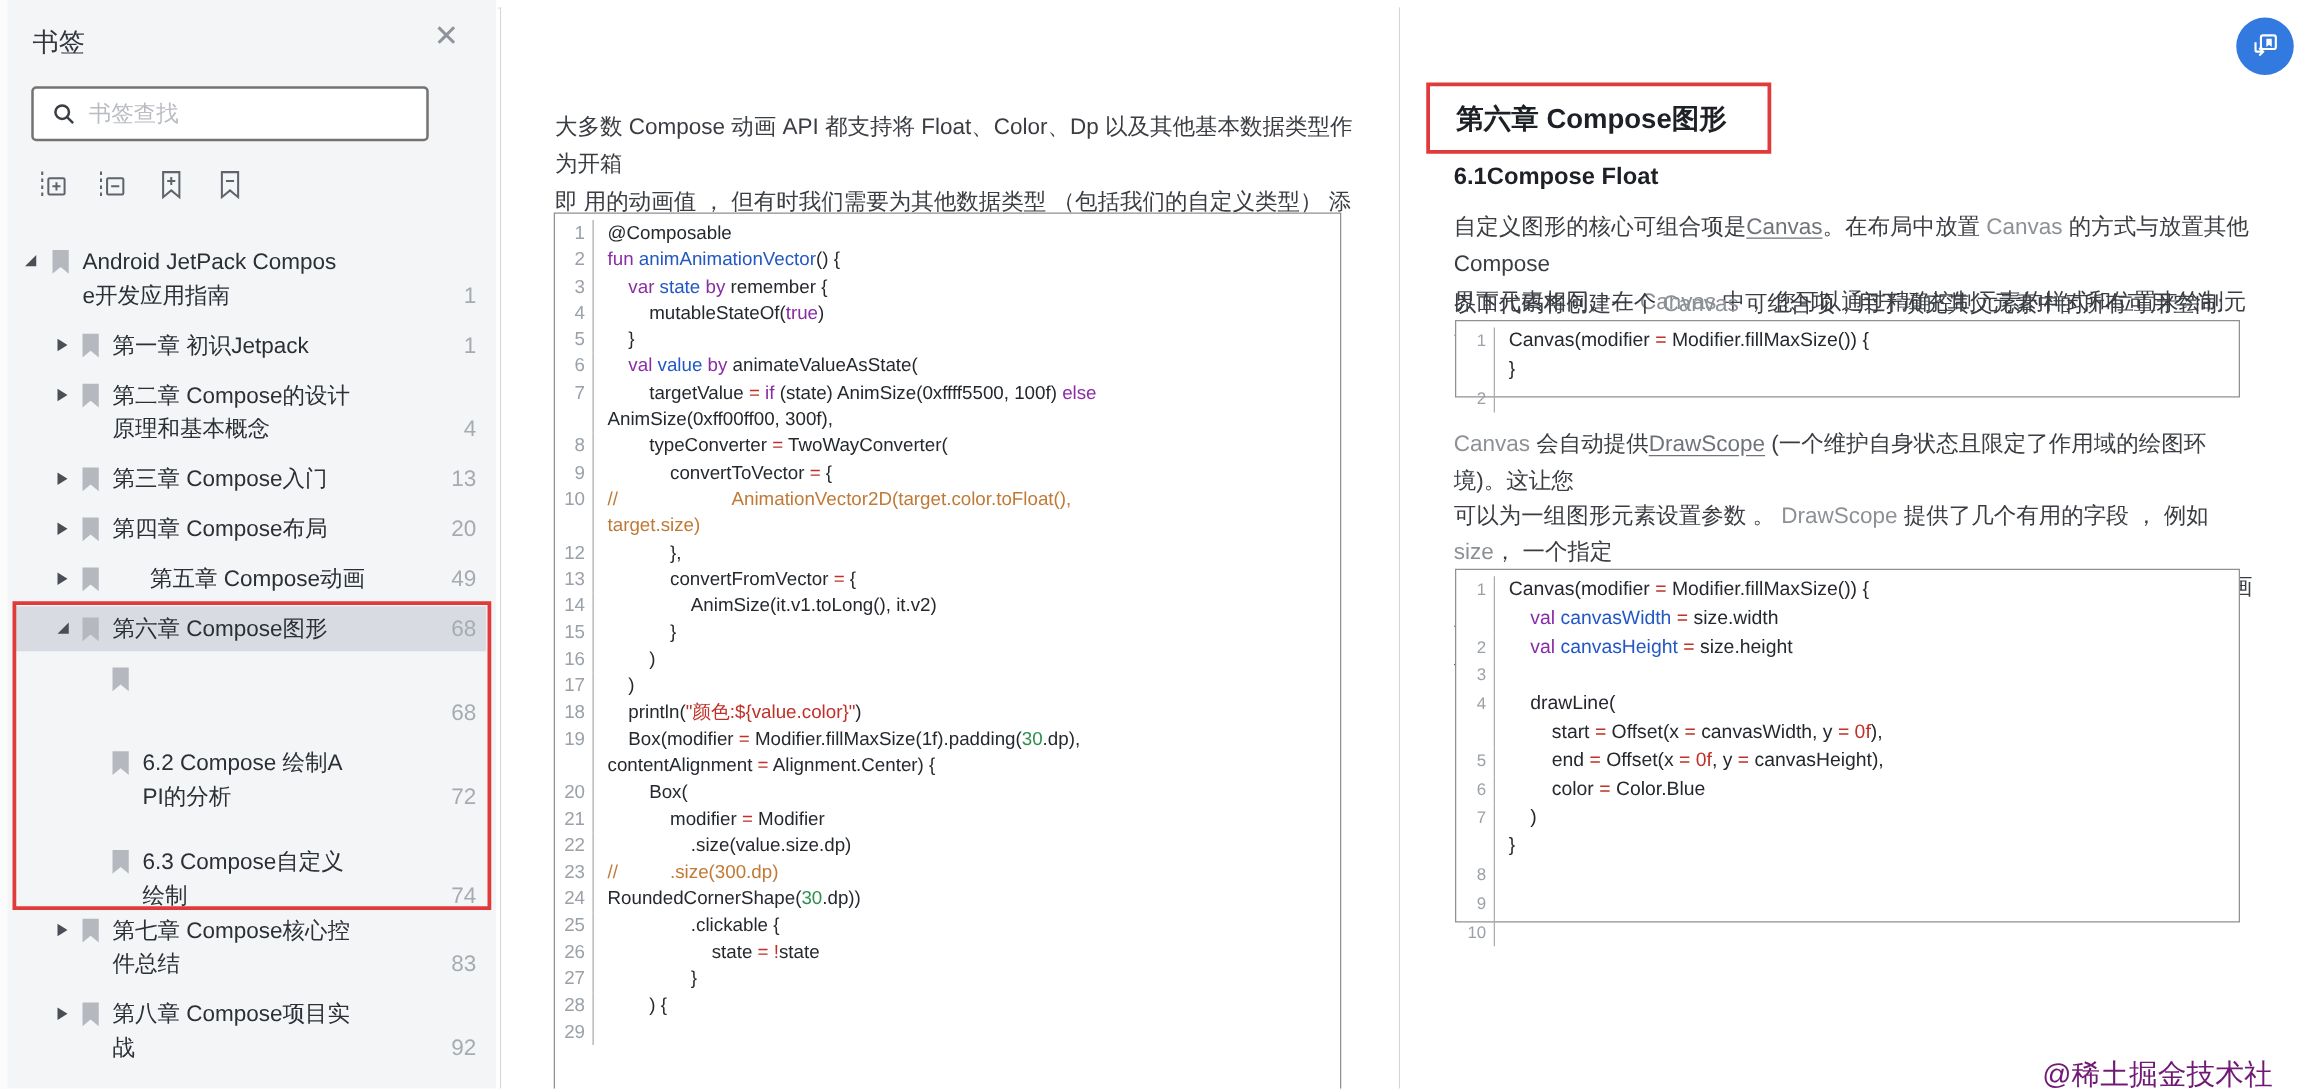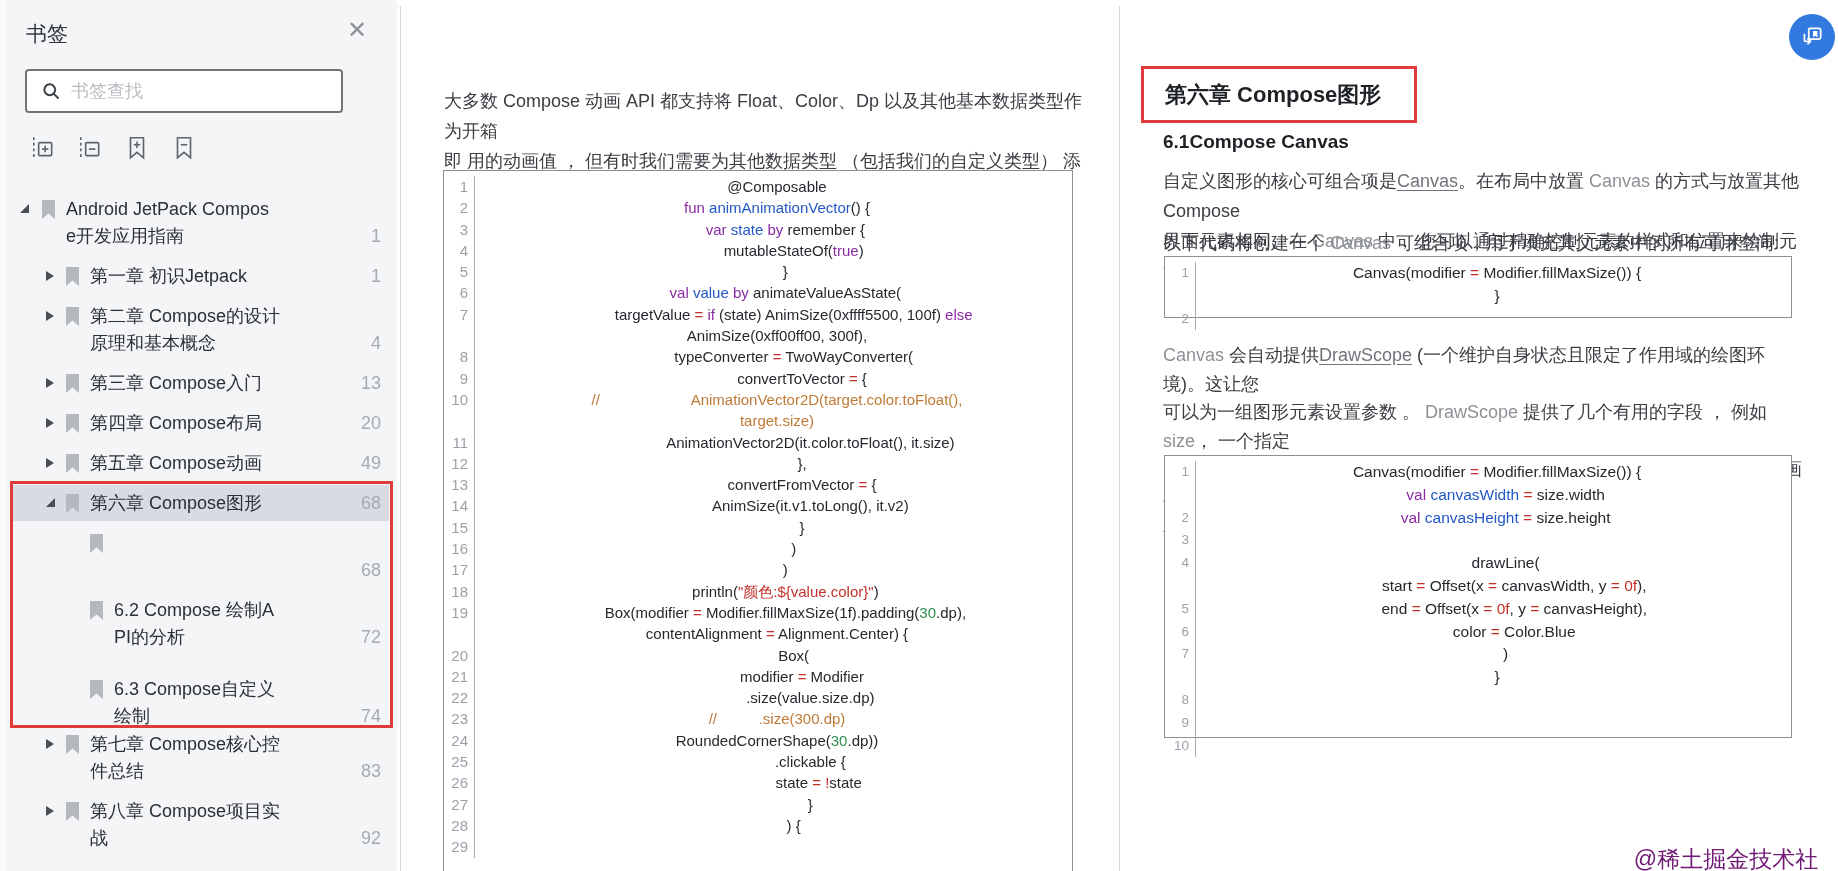--- a/index.html
+++ b/index.html
@@ -41,21 +41,21 @@
   .page { position:absolute; top:0; height:871px; background:#fff; }
   #left-page  { left:401px; width:718px; }
   #right-page { left:1120px; width:718px; }
 
   .body-text { font-size:18px; color:#3a3d42; }
   .intro { position:absolute; left:43px; top:86px; width:640px; line-height:30px; white-space:pre-line; }
 
   .codeblock { position:absolute; background:#fff; border:1px solid #8f9092; padding:5px 0; }
   .code-row { display:flex; }
   .code-row .ln { flex:0 0 30px; text-align:right; padding-right:6px; color:#9ba1a8; font-size:13px; }
-  .code-row .cw { flex:1; border-left:1px solid #aaacae; padding-left:11px; padding-right:4px;text-align:center; }
+  .code-row .cw { flex:1; border-left:1px solid #aaacae; padding-left:11px; padding-right:4px; }
   .code-line { white-space:pre-wrap; color:#25292e; }
   #code-left { left:42px; top:170px; width:630px; height:714px; }
   #code-left .code-line, #code-left .ln { font-size:15px; line-height:21.3px; }
   #code-r1, #code-r2 { left:44px; width:628px; }
   #code-r1 { top:256px; height:62px; }
   #code-r2 { top:455px; height:283px; }
   #code-r1 .code-line, #code-r1 .ln, #code-r2 .code-line, #code-r2 .ln { font-size:15.5px; line-height:22.8px; }
   #code-r1 .ln, #code-r2 .ln { font-size:13.5px; }
 
   .sg-p { color:#25292e; } .sg-k { color:#8a2ca6; } .sg-f { color:#2257c4; }
@@ -161,21 +161,21 @@
           <span class="pg">13</span>
         </div>
         <div class="tree-row" style="top: 410px; height: 27px;">
           <span class="exp exp-closed" style="left: 46px;"></span>
           <svg width="17" height="21" viewBox="0 0 17 21" class="bmk" style="left: 64px;">
             <path d="M2 1h13v19l-6.5-5.5L2 20z" fill="#b5b9bf"></path>
           </svg>
           <span class="lbl" style="left: 90px; width: 232px;">第四章 Compose布局</span>
           <span class="pg">20</span>
         </div>
-        <div class="tree-row" style="top: 450px; height: 27px;">
+        <div class="tree-row" style="top: 450px; height: 27px; text-align: center;">
           <span class="exp exp-closed" style="left: 46px;"></span>
           <svg width="17" height="21" viewBox="0 0 17 21" class="bmk" style="left: 64px;">
             <path d="M2 1h13v19l-6.5-5.5L2 20z" fill="#b5b9bf"></path>
           </svg>
           <span class="lbl" style="left: 90px; width: 232px;">第五章 Compose动画</span>
           <span class="pg">49</span>
         </div>
         <div class="tree-row" style="top: 490px; height: 27px;">
           <span class="hl"></span>
           <span class="exp exp-open" style="left: 46px;"></span>
@@ -294,26 +294,20 @@
           </div>
         </div>
         <div class="code-row">
           <span class="ln">10</span>
           <div class="cw">
             <div class="code-line"><span class="sg-c">//                      AnimationVector2D(target.color.toFloat(),</span></div>
             <div class="code-line"><span class="sg-c">target.size)</span></div>
           </div>
         </div>
         <div class="code-row">
-          <span class="ln">11</span>
-          <div class="cw">
-            <div class="code-line"><span class="sg-p">                AnimationVector2D(it.color.toFloat(), it.size)</span></div>
-          </div>
-        </div>
-        <div class="code-row">
           <span class="ln">12</span>
           <div class="cw">
             <div class="code-line"><span class="sg-p">            },</span></div>
           </div>
         </div>
         <div class="code-row">
           <span class="ln">13</span>
           <div class="cw">
             <div class="code-line"><span class="sg-p">            convertFromVector </span><span class="sg-o">= </span><span class="sg-p">{</span></div>
           </div>
@@ -414,21 +408,21 @@
           <div class="cw">
             <div class="code-line">&nbsp;</div>
           </div>
         </div>
       </div>
   </section>
 
   <section id="right-page" class="page">
     <div class="red-box chapter-box"></div>
     <h1 class="h1">第六章 Compose图形</h1>
-    <h2 class="h2">6.1Compose Canvas</h2>
+    <h2 class="h2">6.1Compose Float</h2>
     <div id="p1" class="para">
         <div class="para-line"><span class="pt">自定义图形的核心可组合项是</span><span class="pl">Canvas</span><span class="pt">。在布局中放置 </span><span class="pc">Canvas</span><span class="pt"> 的方式与放置其他Compose</span></div>
         <div class="para-line"><span class="pt">界面元素相同。在 </span><span class="pc">Canvas</span><span class="pt"> 中， 您可以通过精确控制元素的样式和位置来绘制元素。</span></div>
       </div>
     <div id="p2" class="para">
         <div class="para-line"><span class="pt">以下代码将创建一个 </span><span class="pc">Canvas</span><span class="pt"> 可组合项，用于填充其父元素中的所有可用空间:</span></div>
       </div>
     <div id="code-r1" class="codeblock">
         <div class="code-row">
           <span class="ln">1</span>

